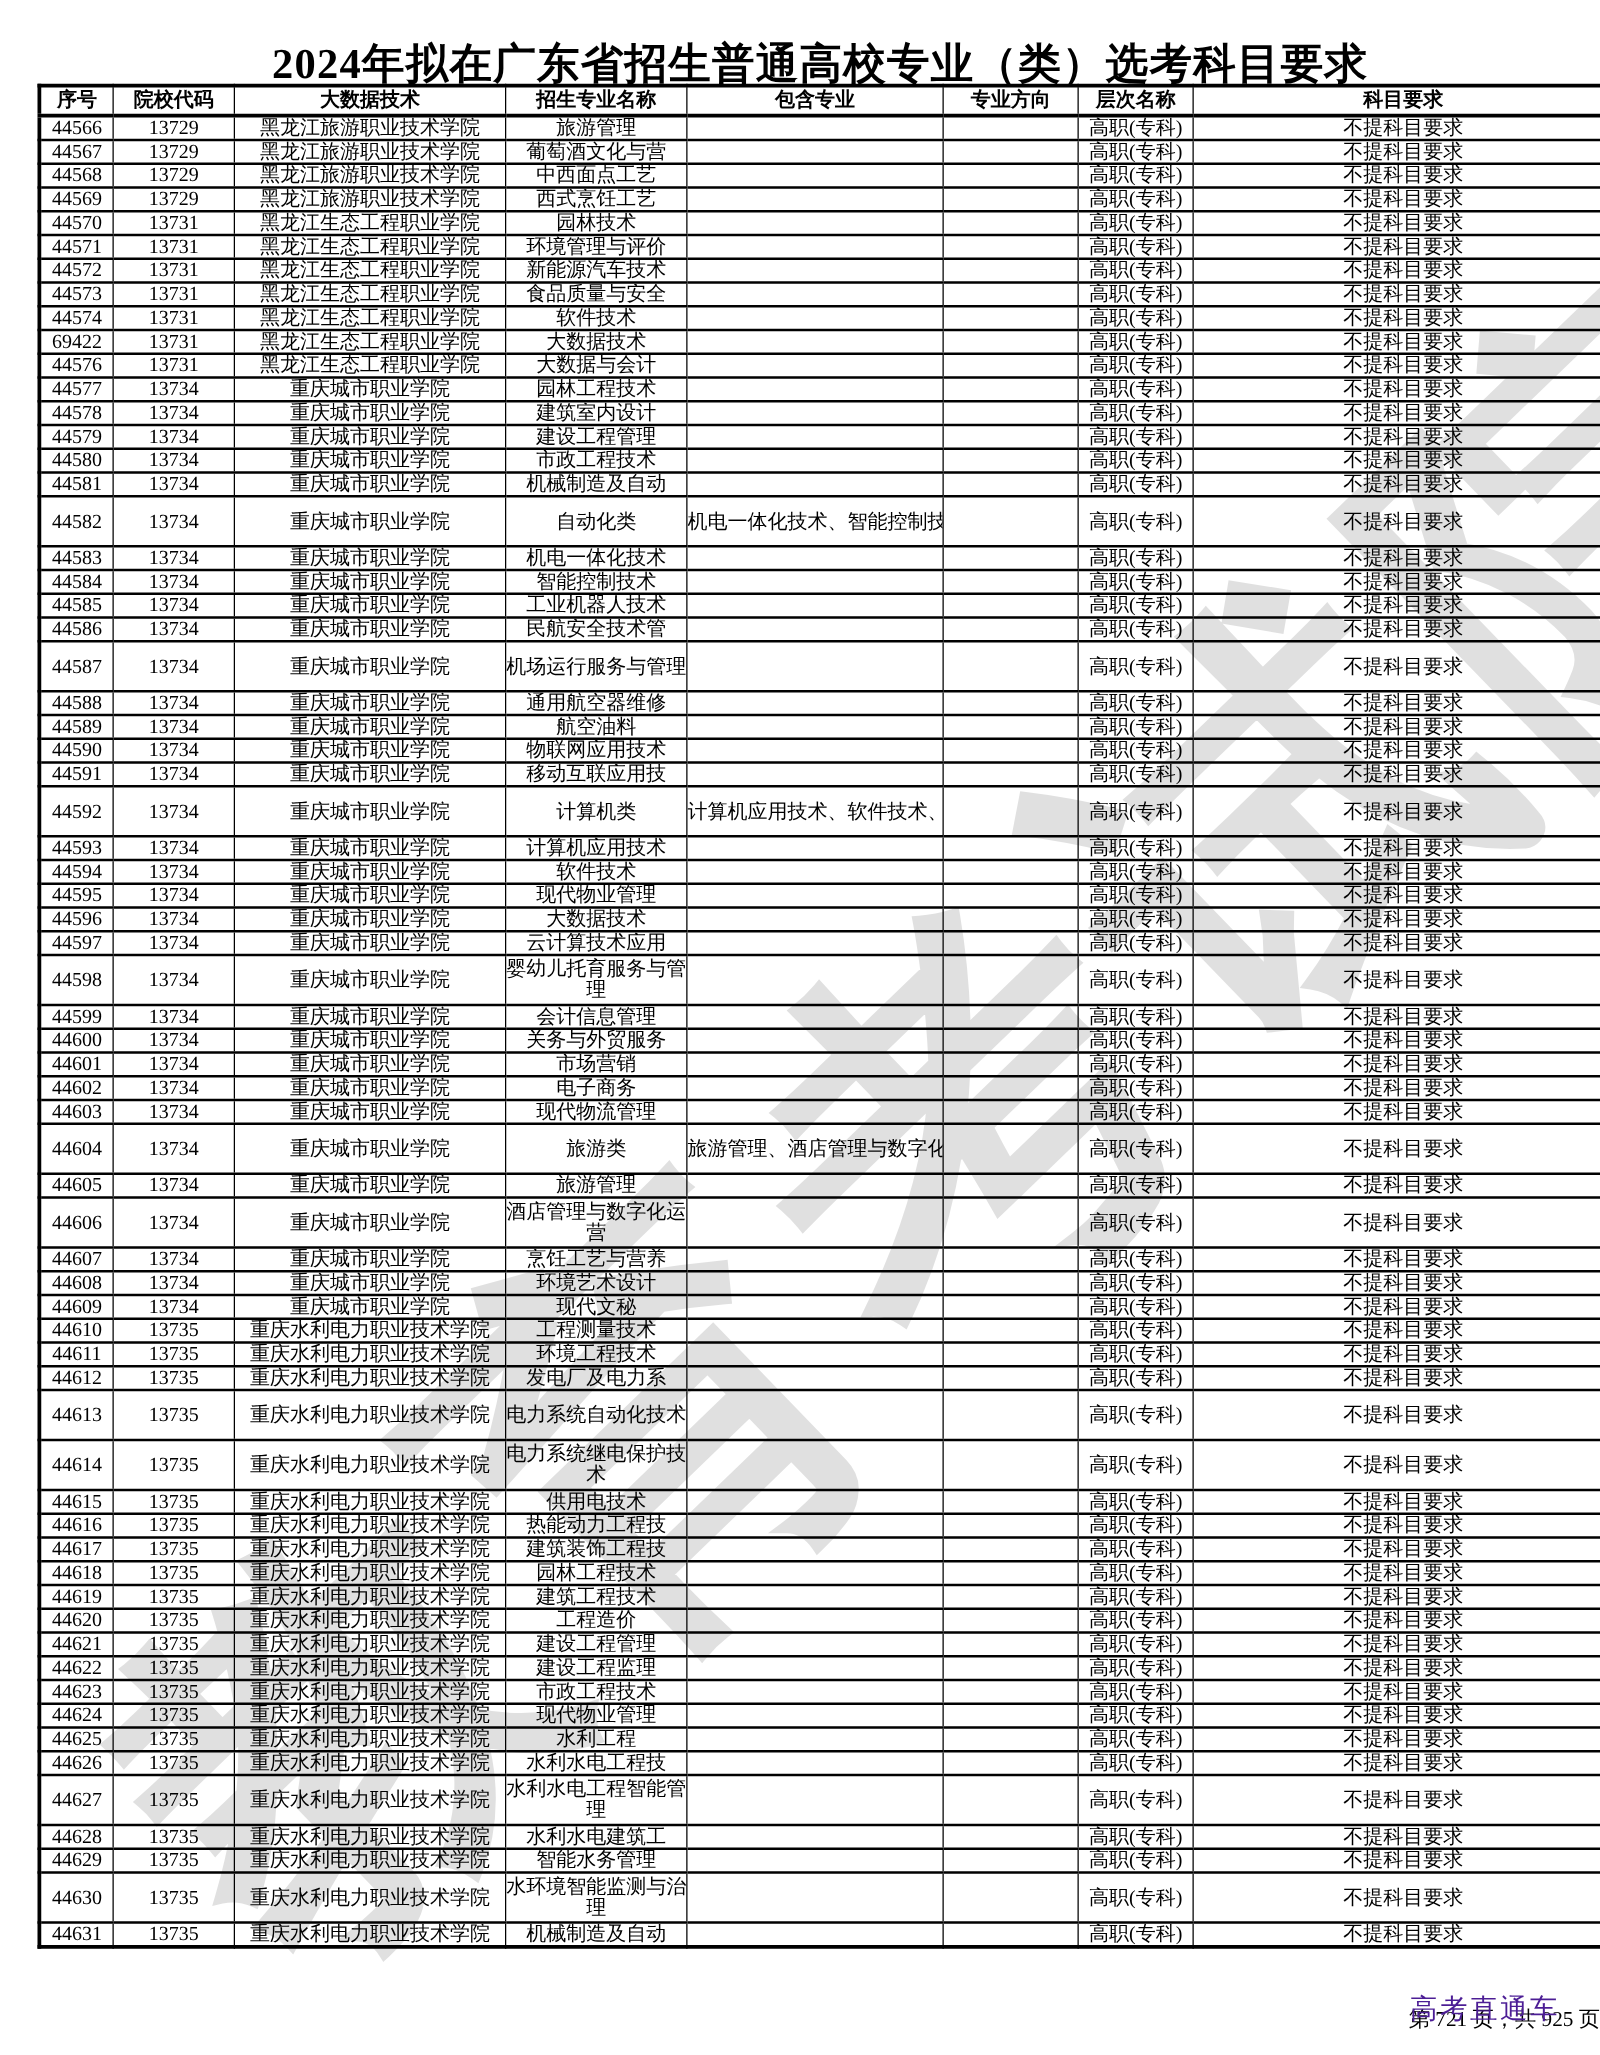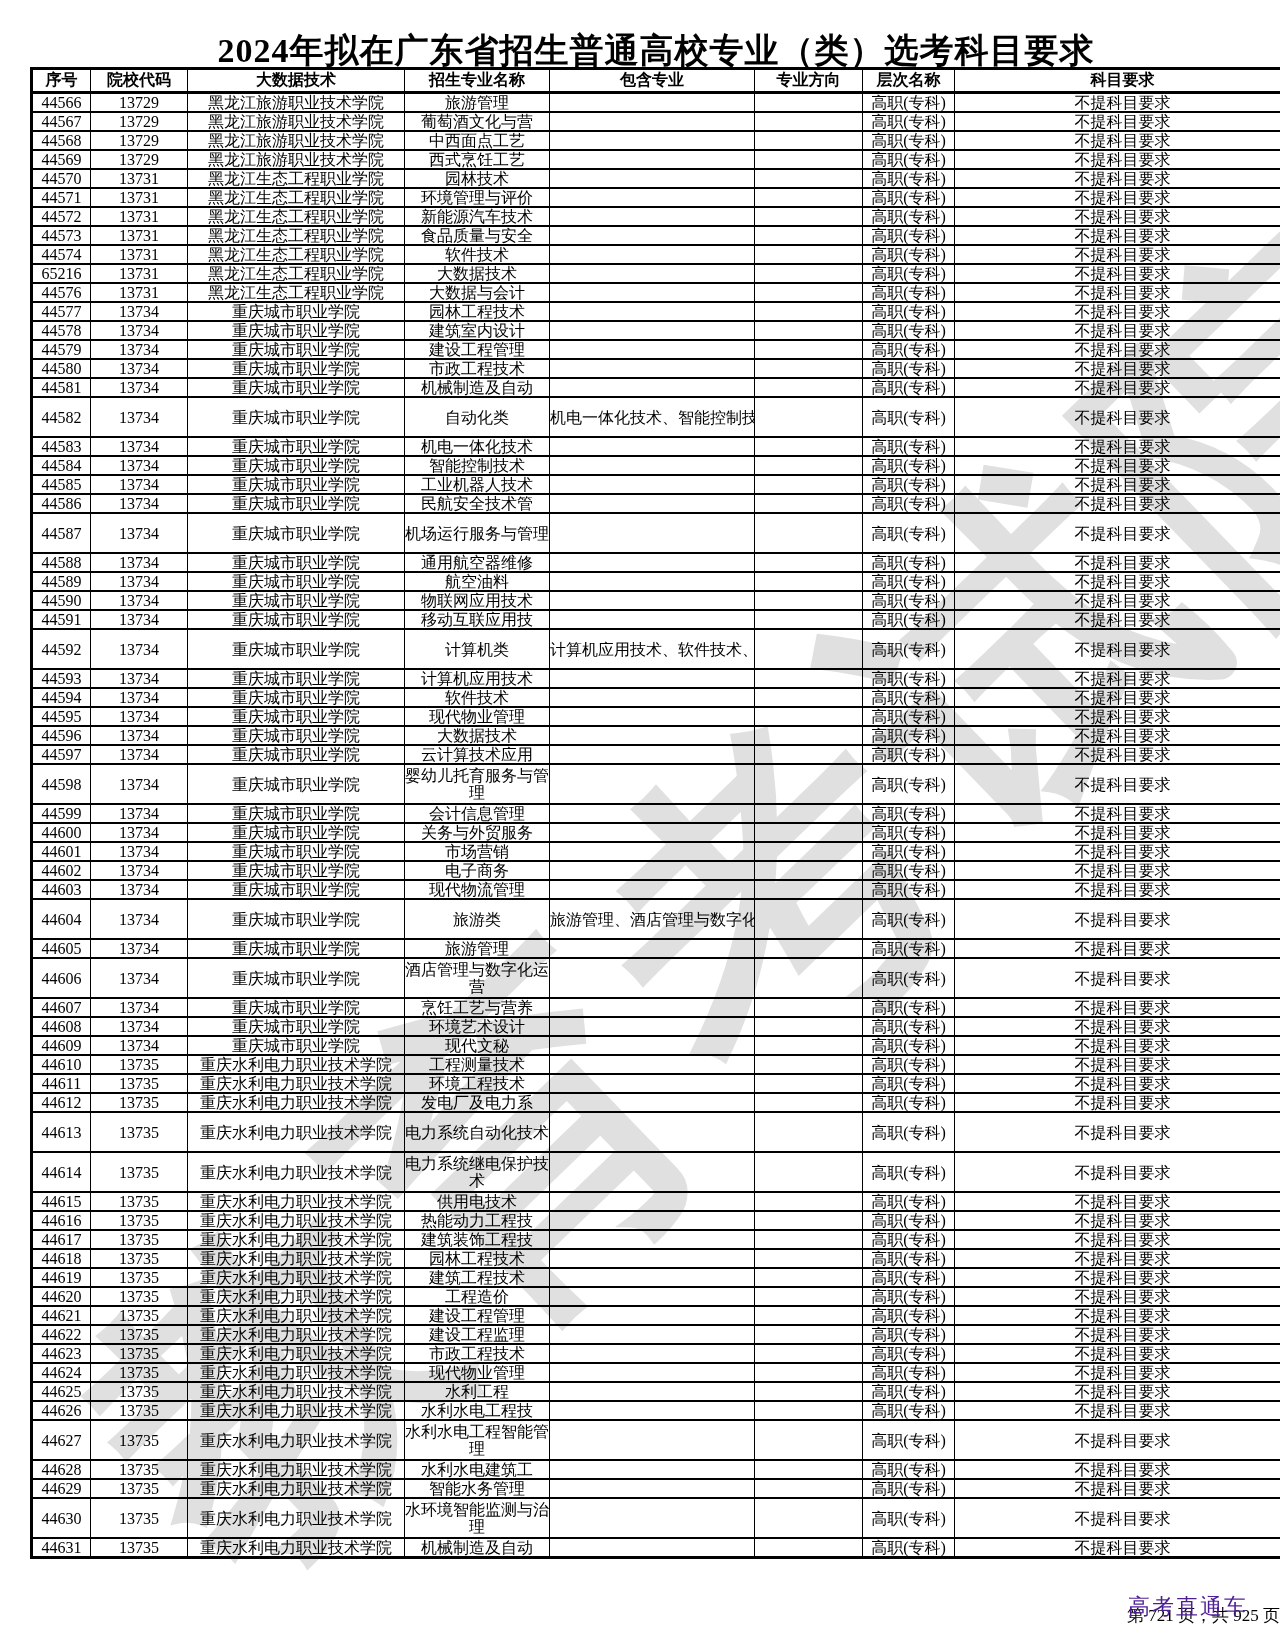--- a/index.html
+++ b/index.html
@@ -188,21 +188,21 @@
             <td class="col-seq">44574</td>
             <td class="col-code">13731</td>
             <td class="col-school">黑龙江生态工程职业学院</td>
             <td class="col-major">软件技术</td>
             <td class="col-includes"></td>
             <td class="col-direction"></td>
             <td class="col-level">高职(专科)</td>
             <td class="col-requirement">不提科目要求</td>
           </tr>
           <tr class="normal">
-            <td class="col-seq">65216</td>
+            <td class="col-seq">69422</td>
             <td class="col-code">13731</td>
             <td class="col-school">黑龙江生态工程职业学院</td>
             <td class="col-major">大数据技术</td>
             <td class="col-includes"></td>
             <td class="col-direction"></td>
             <td class="col-level">高职(专科)</td>
             <td class="col-requirement">不提科目要求</td>
           </tr>
           <tr class="normal">
             <td class="col-seq">44576</td>

